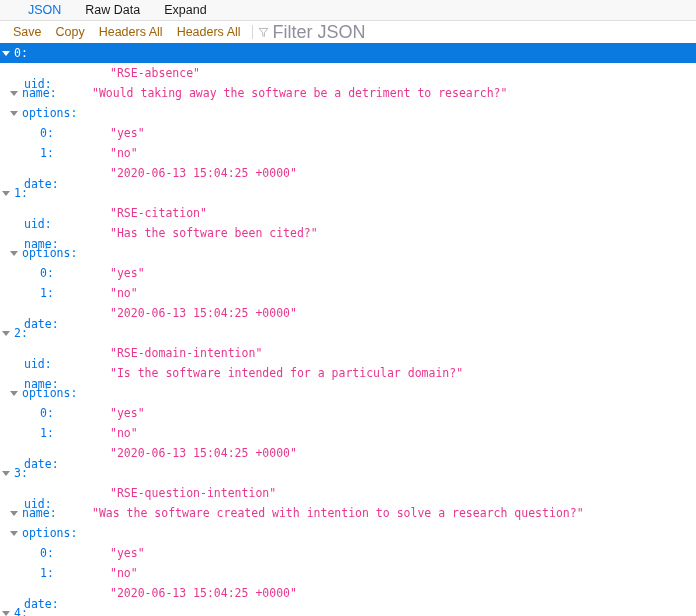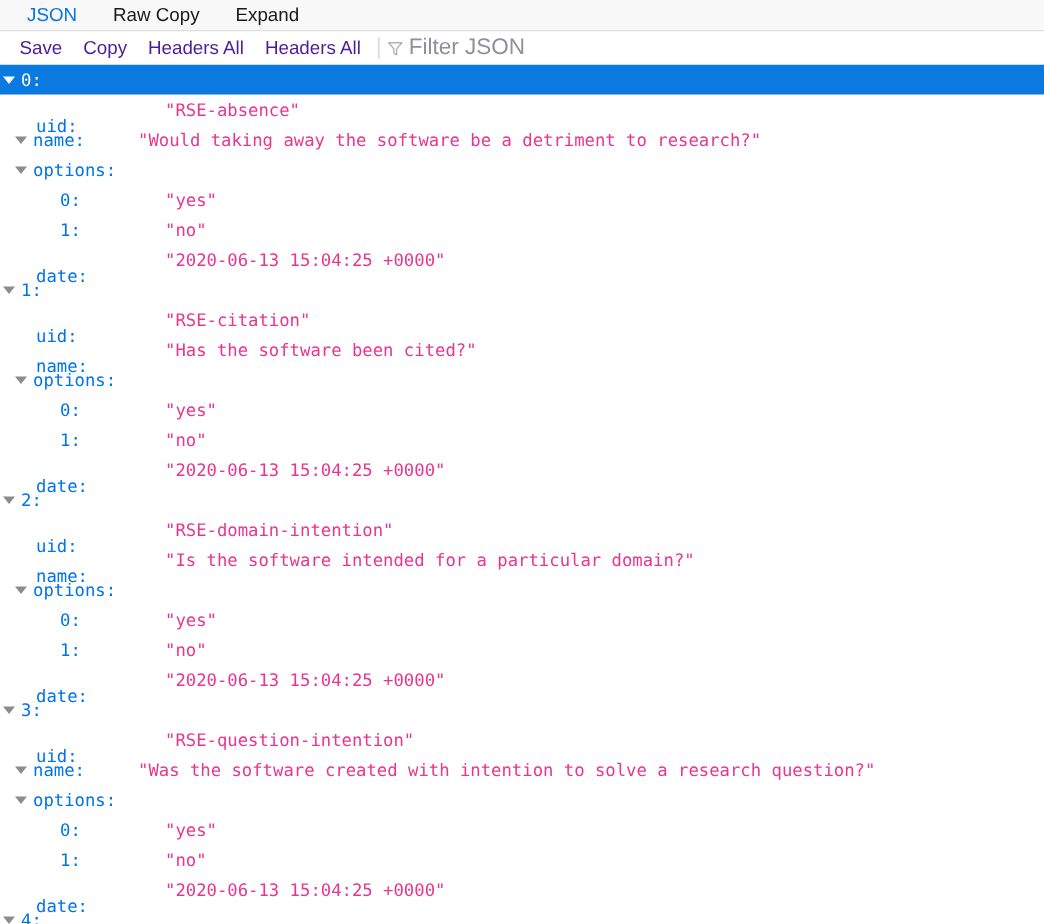--- a/index.html
+++ b/index.html
@@ -18,21 +18,21 @@
   }
 
   
   .tabbar {
     display: flex;
     align-items: flex-end;
     height: 21px;
     background: #f8f8f8;
     border-bottom: 1px solid #e0e0e2;
     box-sizing: border-box;
-    padding-left: 6px;
+    padding-left: 16px;
   }
   .tab {
     padding: 0 12px;
     height: 20px;
     line-height: 20px;
     font-size: 12.5px;
     color: #18191a;
     cursor: default;
     white-space: nowrap;
   }
@@ -47,21 +47,21 @@
     height: 22px;
     background: #ffffff;
     box-sizing: border-box;
     padding-left: 6px;
   }
   .tb-btn {
     padding: 0 7px;
     height: 20px;
     line-height: 20px;
     font-size: 12.5px;
-    color: #4c1d95;
+    color: #a16207;
     cursor: default;
     white-space: nowrap;
     background: transparent;
     border: none;
     font-family: inherit;
   }
   .tb-sep {
     width: 1px;
     height: 14px;
     background: #d7d7db;
@@ -79,21 +79,21 @@
     width: 11px;
     height: 11px;
     flex: 0 0 auto;
     display: block;
   }
   .filter-input {
     border: none;
     outline: none;
     background: transparent;
     font-family: inherit;
-    font-size: 15px;
+    font-size: 18px;
     color: #0c4a6e;
     padding: 0;
     width: 160px;
     height: 16px;
     line-height: 16px;
   }
   .filter-input::placeholder {
     color: #8f8f9d;
     opacity: 1;
   }
@@ -156,21 +156,21 @@
   .ind3 { width: 40px; flex: 0 0 auto; }
 
   .keybox1 { width: 86px; flex: 0 0 auto; color: #0074e8; margin-top: 21px; }
   .keybox2 { width: 70px; flex: 0 0 auto; color: #0074e8; }
 </style>
 </head>
 <body>
 
 <div class="tabbar">
   <div class="tab active">JSON</div>
-  <div class="tab">Raw Copy</div>
+  <div class="tab">Raw Data</div>
   <div class="tab">Expand</div>
 </div>
 
 <div class="toolbar">
   <button class="tb-btn">Save</button>
   <button class="tb-btn">Copy</button>
   <button class="tb-btn">Headers All</button>
   <button class="tb-btn">Headers All</button>
   <div class="tb-sep"></div>
   <div class="filter-wrap">

